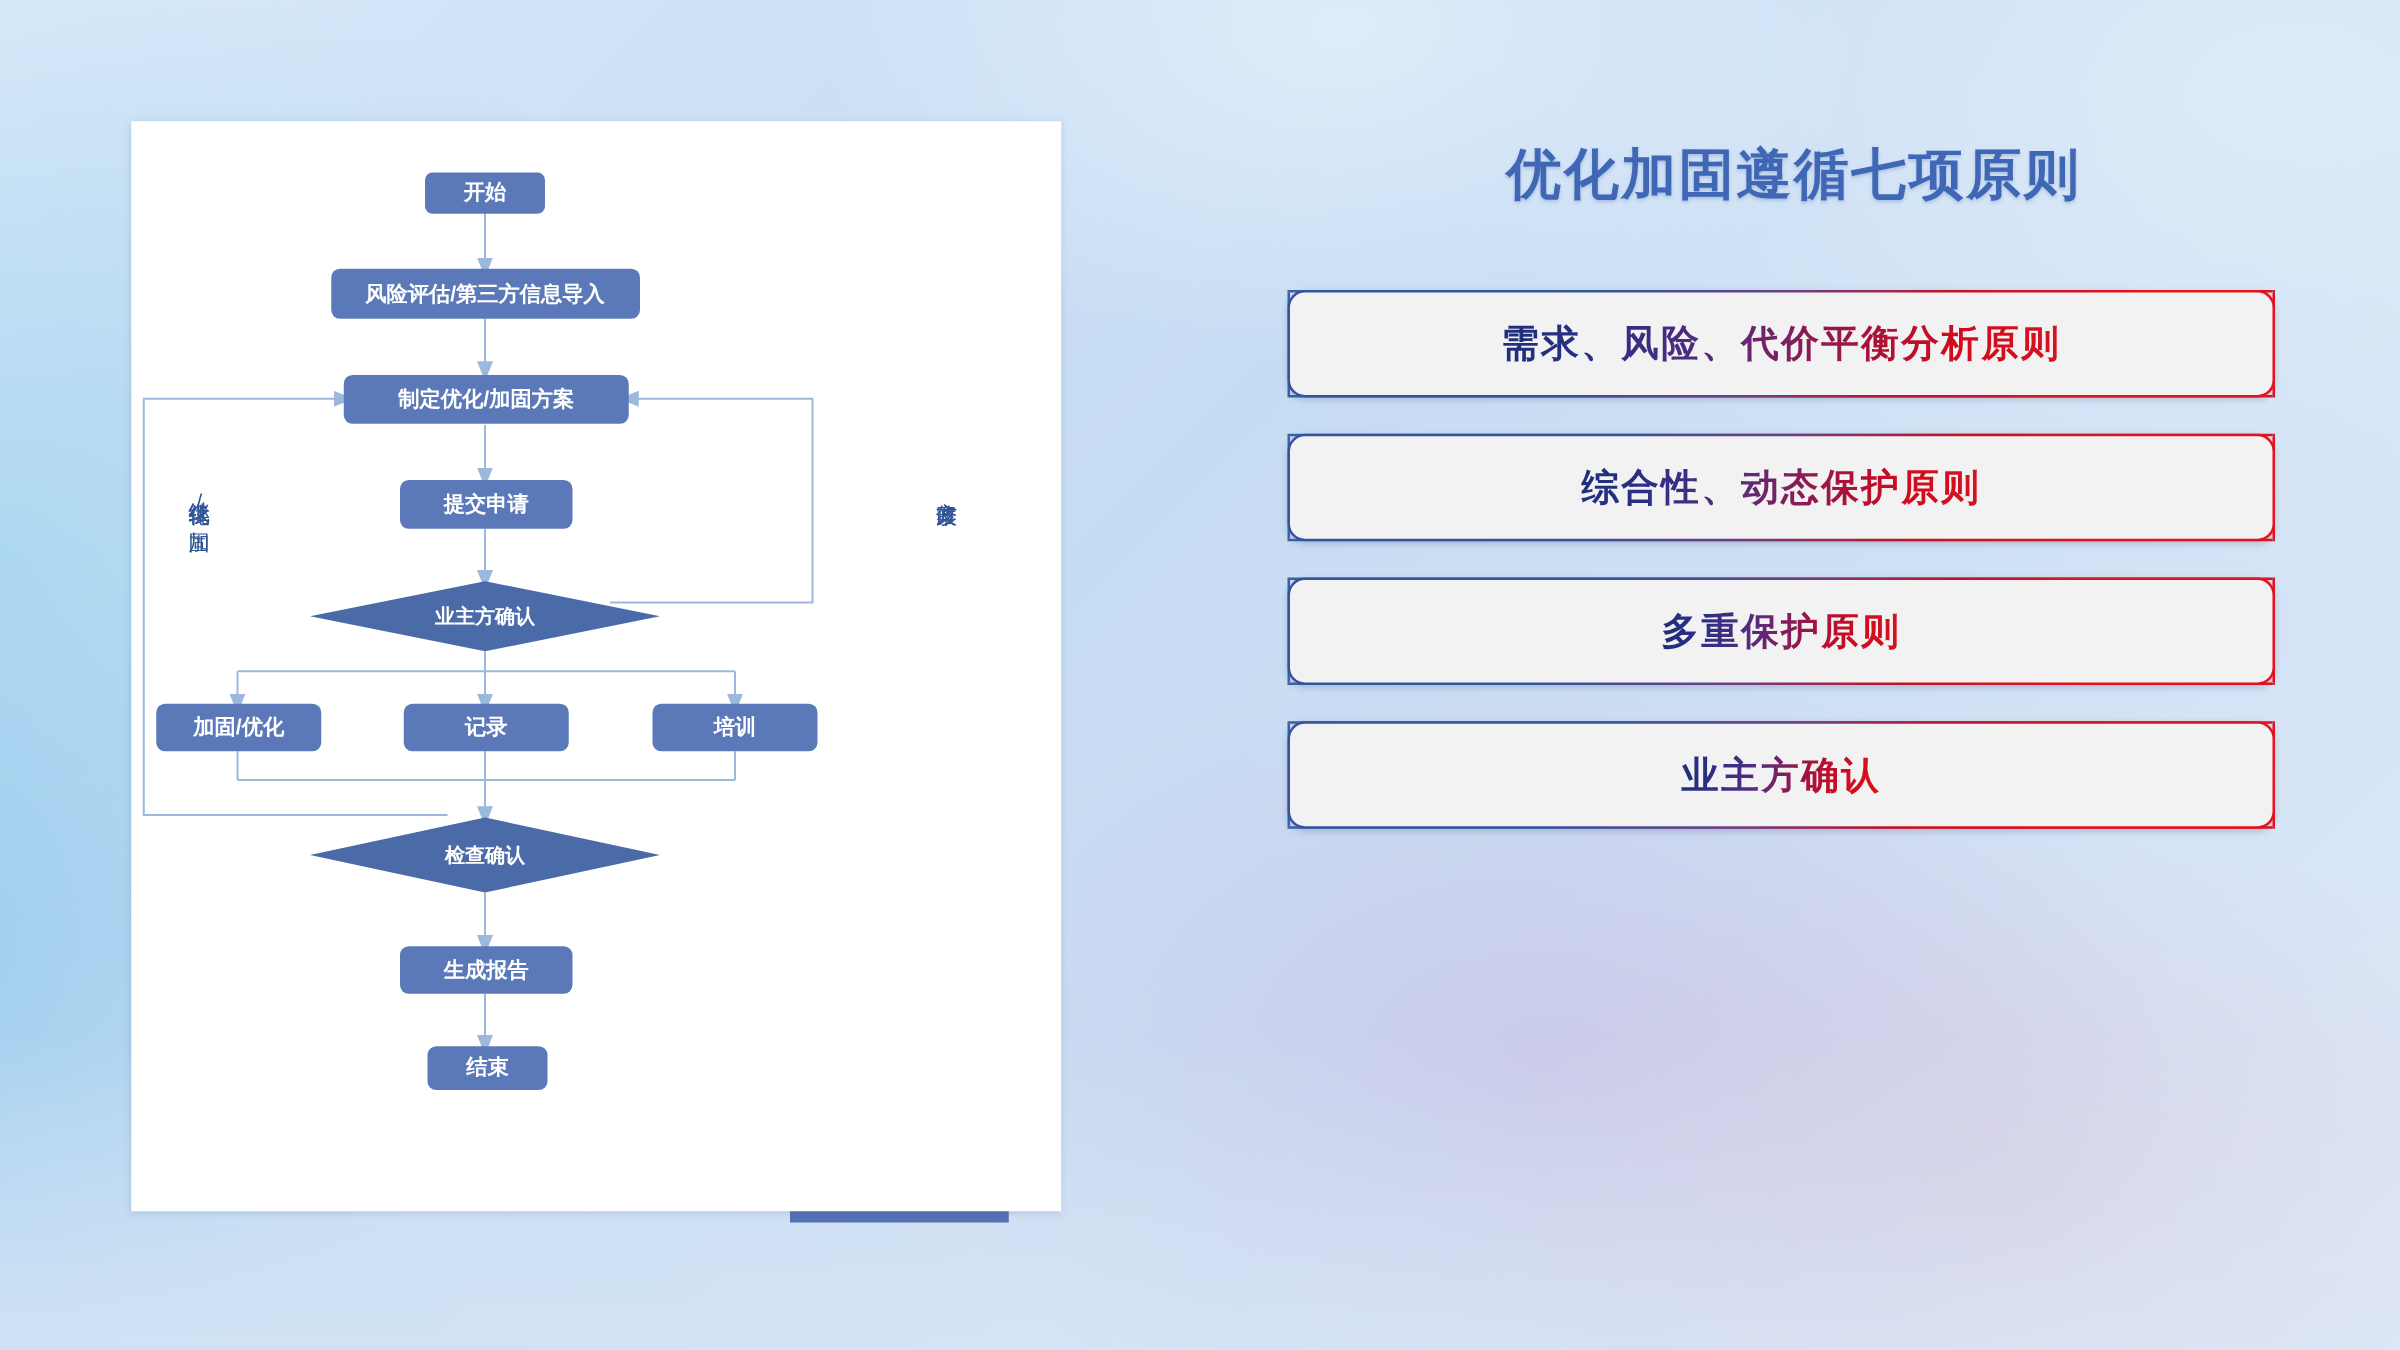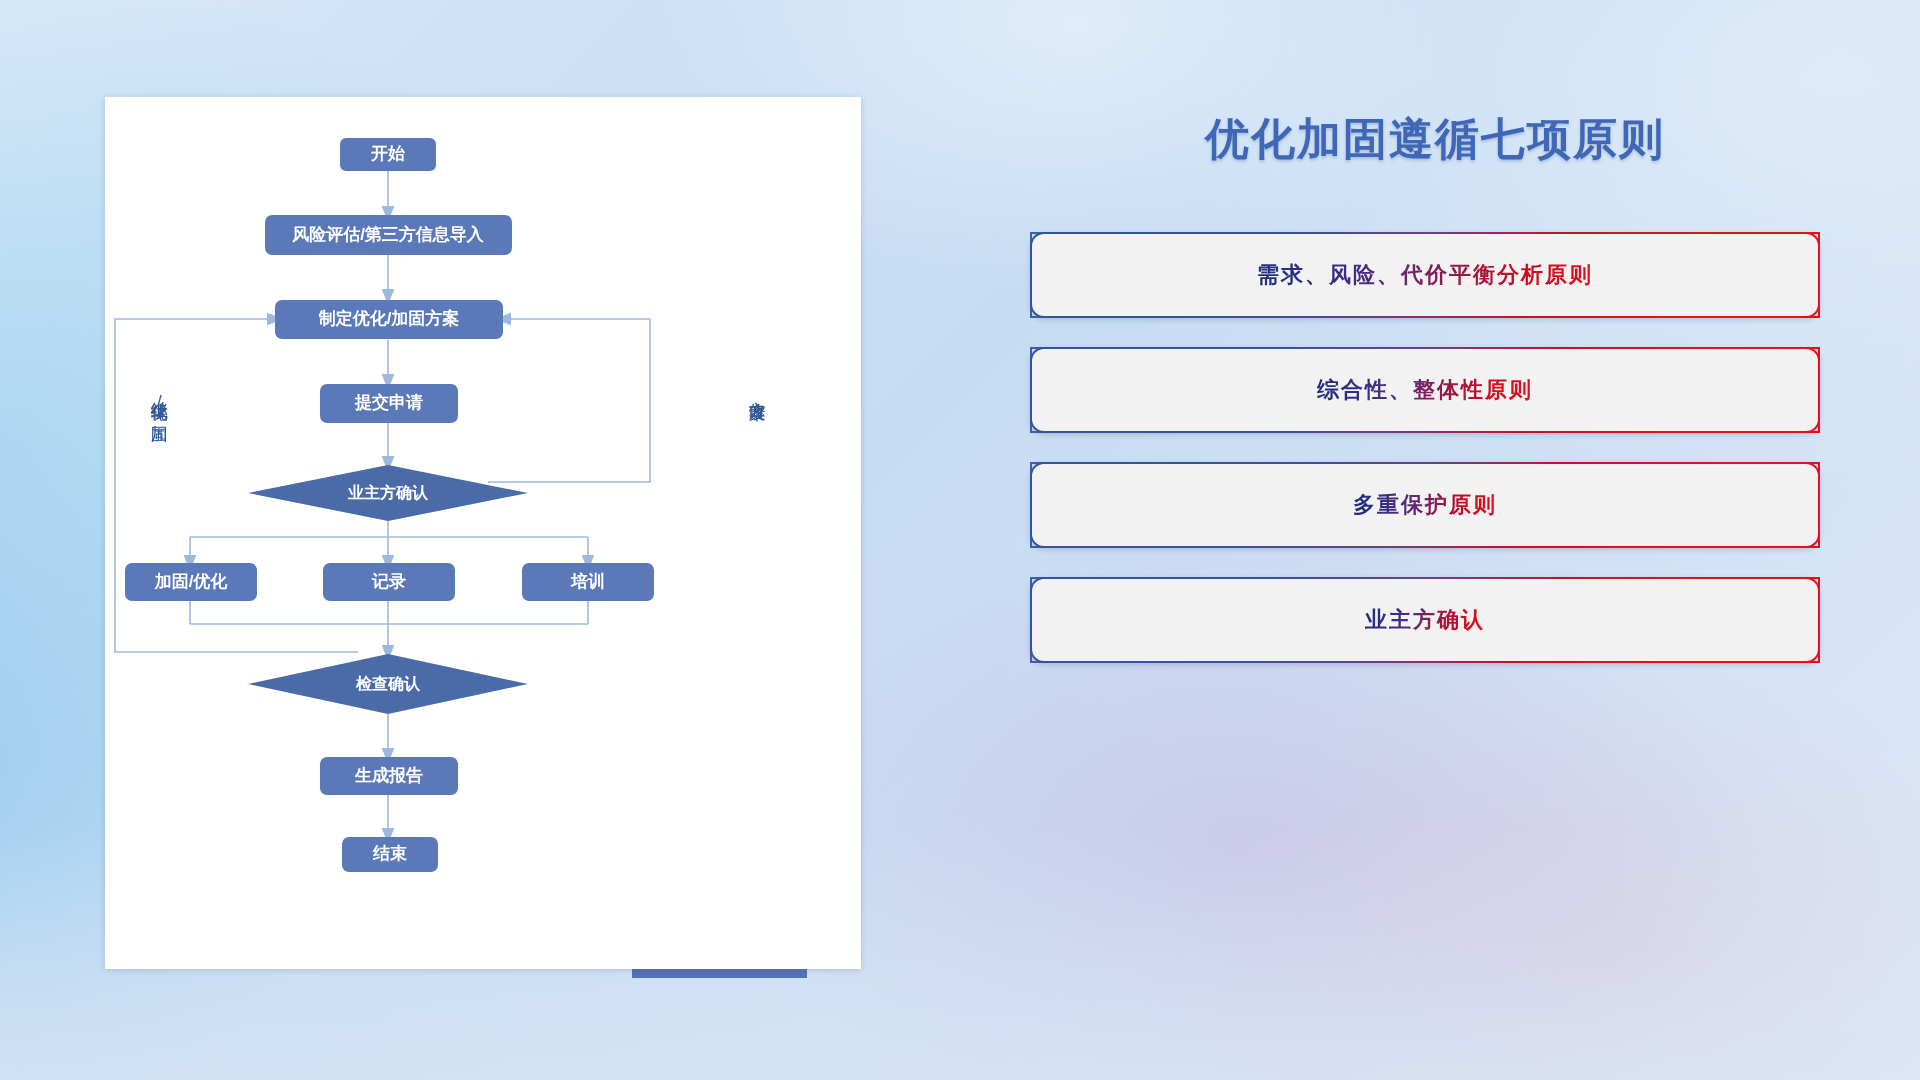--- a/index.html
+++ b/index.html
@@ -20,21 +20,20 @@
   .bg6{background:radial-gradient(ellipse 44% 50% at 88% 14%, rgba(226,238,250,.8) 0%, rgba(226,238,250,0) 66%);}
   .bg7{background:radial-gradient(ellipse 26% 30% at 55% 10%, rgba(236,245,253,.65) 0%, rgba(236,245,253,0) 70%);}
   .bg8{background:linear-gradient(to bottom, rgba(255,255,255,0) 72%, rgba(219,231,246,.75) 100%);}
 
   
   #accent-block{position:absolute;left:632px;top:750px;width:175px;height:228px;background:#5572b4;z-index:1;}
   #flow-panel{
     position:absolute;left:105px;top:97px;width:744px;height:872px;
     background:#ffffff;z-index:2;
     box-shadow:0 1px 6px rgba(60,80,130,.22);
-    padding-left:12px;
   }
   #flow-svg{position:absolute;left:0;top:0;width:672px;height:872px;}
 
   .node-label{
     font-size:17px;font-weight:bold;fill:#ffffff;
     font-family:"Liberation Sans","DejaVu Sans",sans-serif;
     dominant-baseline:middle;text-anchor:middle;
   }
   .node-label.sm{font-size:16px;}
   .vtext{
@@ -69,21 +68,21 @@
   .pcard::before{
     content:"";position:absolute;inset:-2px;border-radius:14px;
     background:linear-gradient(118deg,#33539c 0%,#33539c 30%,#6b3f86 48%,#c41326 64%,#e3121e 82%,#e3121e 100%);
     z-index:0;
   }
   .pcard::after{
     content:"";position:absolute;inset:0;border-radius:12px;background:#f2f2f2;z-index:1;
   }
   .pcard-text{
     position:relative;z-index:2;
-    font-size:22px;font-weight:bold;letter-spacing:2px;
+    font-size:30px;font-weight:bold;letter-spacing:2px;
     font-family:Liberation Sans, sans-serif;
     background:linear-gradient(100deg,#1f2f7a 0%,#2b2f86 18%,#5b2a7a 40%,#a01442 62%,#d10a1e 80%,#d8121e 100%);
     -webkit-background-clip:text;background-clip:text;
     -webkit-text-fill-color:transparent;color:#b01030;
     white-space:nowrap;
   }
 </style>
 </head>
 <body>
 
@@ -203,21 +202,21 @@
 <div class="vtext" id="vtext-right">方案修改</div>
 
 <div id="right-col">
   <div id="deck-title">优化加固遵循七项原则</div>
 
   <div id="card-list">
     <div class="pcard">
       <span class="pcard-text">需求、风险、代价平衡分析原则</span>
     </div>
     <div class="pcard">
-      <span class="pcard-text">综合性、整体性原则</span>
+      <span class="pcard-text">综合性、动态保护原则</span>
     </div>
     <div class="pcard">
       <span class="pcard-text">多重保护原则</span>
     </div>
     <div class="pcard">
       <span class="pcard-text">业主方确认</span>
     </div>
   </div>
 </div>
 

